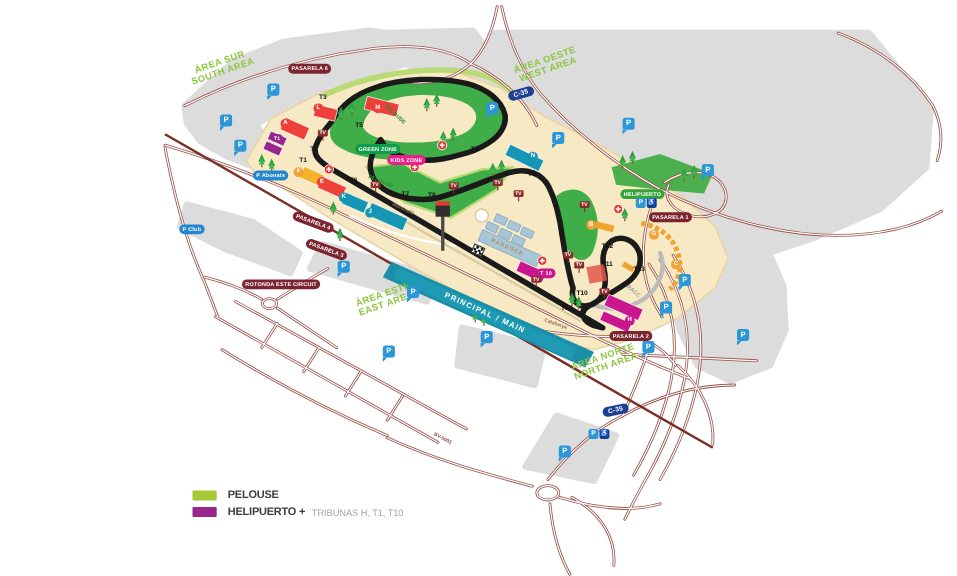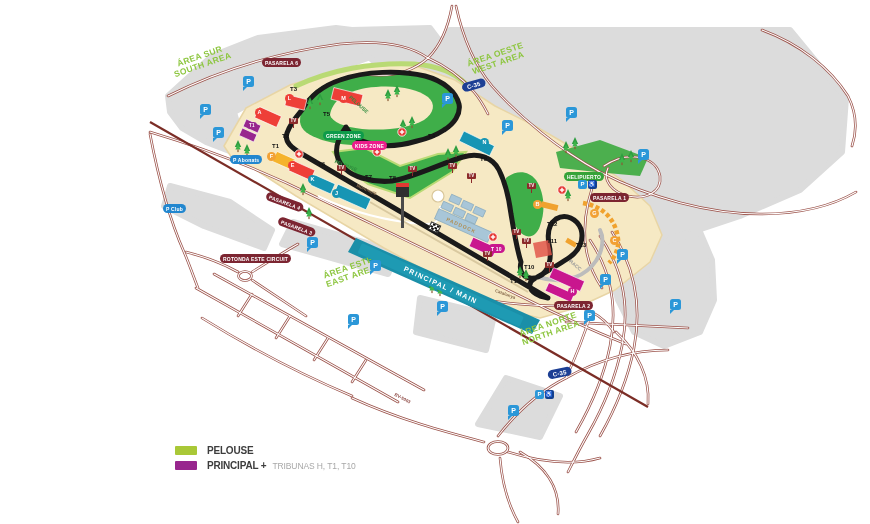--- a/index.html
+++ b/index.html
@@ -437,18 +437,18 @@
     </div>
 
 <div id="legend">
   <div class="lrow">
     <span class="lswatch" style="background-color: rgb(169, 200, 55);"></span>
     <span class="llabel">PELOUSE</span>
     <span class="lsub"></span>
   </div>
   <div class="lrow">
     <span class="lswatch" style="background-color: rgb(152, 38, 142);"></span>
-    <span class="llabel">PRINCIPAL +</span>
+    <span class="llabel">HELIPUERTO +</span>
     <span class="lsub">TRIBUNAS  H, T1, T10</span>
   </div>
 </div>
 
 </div>
 
 </body></html>

